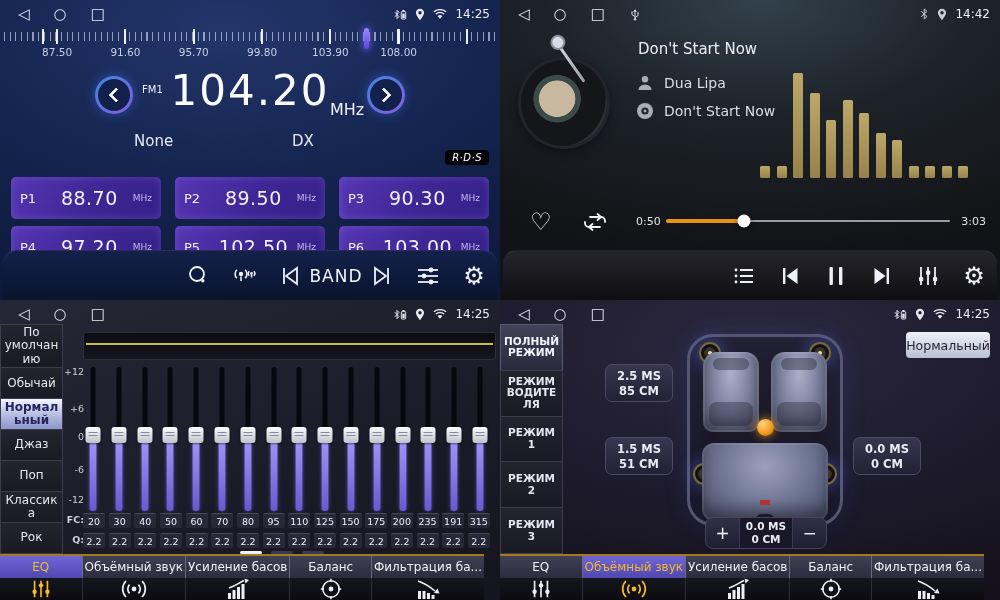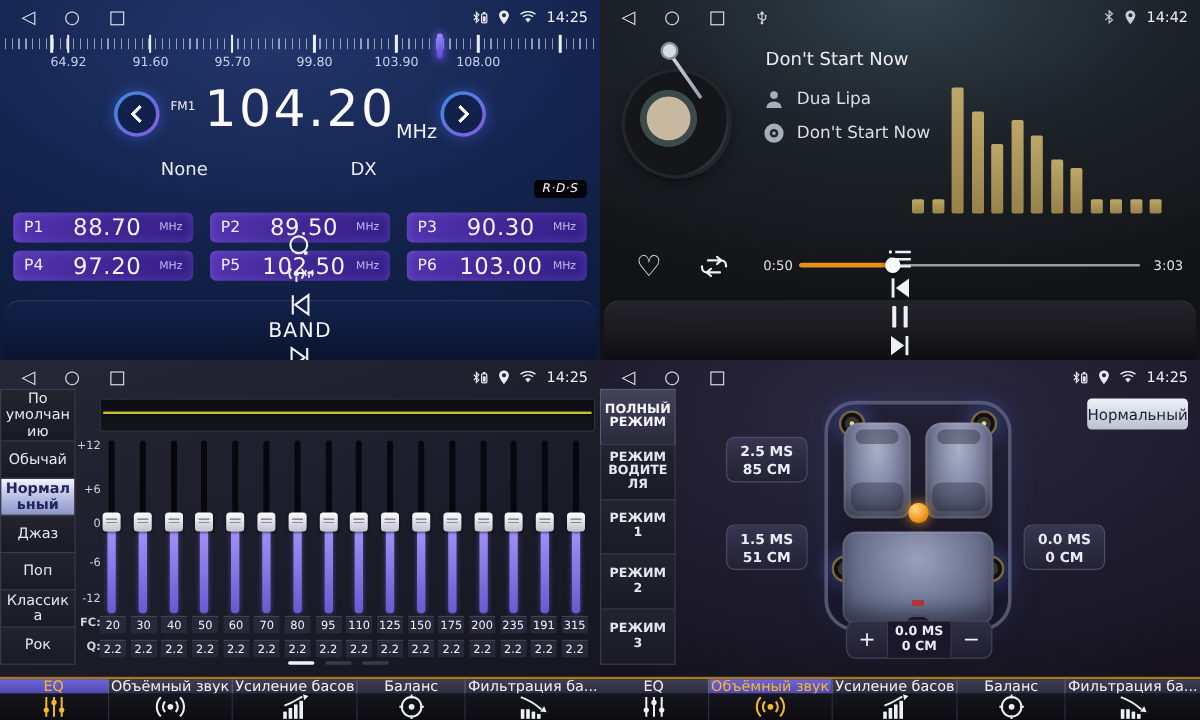--- a/index.html
+++ b/index.html
@@ -33,27 +33,27 @@
 .fm-step-btn .chev {position:absolute; left:50%; top:50%; width:11px; height:11px; border-left:3px solid #fff; border-bottom:3px solid #fff; border-radius:1px;}
 .fm-step-btn.prev {left:95px;} .fm-step-btn.prev .chev {transform:translate(-30%,-50%) rotate(45deg);}
 .fm-step-btn.next {left:367px;} .fm-step-btn.next .chev {transform:translate(-70%,-50%) rotate(225deg);}
 .fm-band {position:absolute; left:142px; top:22px; font-size:10px; color:#f0f0fa;}
 .fm-freq {position:absolute; left:0; right:0; top:4px; text-align:center; font-size:42px; font-weight:400; color:#fafaff; letter-spacing:2px;}
 .fm-unit {position:absolute; left:330px; top:38px; font-size:16px; color:#f0f0fa;}
 .fm-station {position:absolute; left:134px; top:70px; font-size:15px; color:#e8e8f4;}
 .fm-dx {position:absolute; left:292px; top:70px; font-size:15px; color:#e8e8f4;}
 .rds-badge {position:absolute; right:11px; top:150px; background:#040408; color:#fff; font-size:10px; font-style:italic; font-weight:normal; padding:2px 7px; border-radius:4px; letter-spacing:.5px;}
 .presets {position:absolute; left:11px; right:11px; top:177px; display:grid; grid-template-columns:repeat(3,1fr); gap:7px 14px;}
-.preset-btn {height:25px; border-radius:5px; background:linear-gradient(120deg,#5636b4 0%, #3e2693 55%, #35208a 100%); display:flex; align-items:center; padding:0 9px; box-shadow:inset 0 0 8px rgba(170,140,255,.28); cursor:pointer;}
+.preset-btn {height:42px; border-radius:5px; background:linear-gradient(120deg,#5636b4 0%, #3e2693 55%, #35208a 100%); display:flex; align-items:center; padding:0 9px; box-shadow:inset 0 0 8px rgba(170,140,255,.28); cursor:pointer;}
 .preset-name {font-size:13px; color:#f0ecff; width:26px;}
 .preset-freq {flex:1; text-align:center; font-size:19px; color:#f4f0ff; letter-spacing:.5px;}
 .preset-unit {font-size:9px; color:#c0b4ec;}
 
 
-.dock {position:absolute; left:3px; right:3px; bottom:0; height:50px; display:flex; align-items:center; justify-content:center; border-radius:14px 14px 0 0;flex-direction:column;}
+.dock {position:absolute; left:3px; right:3px; bottom:0; height:50px; display:flex; align-items:center; justify-content:flex-end; border-radius:14px 14px 0 0;}
 .tl .dock {background:linear-gradient(#13214a,#0a142e); border-top:1px solid rgba(140,160,255,.20);}
 .tr .dock {background:linear-gradient(#24242b,#0f0f12); border-top:1px solid rgba(255,255,255,.08);}
 .dk {color:#eef0f8; display:flex; align-items:center; justify-content:center; width:46px; height:38px; cursor:pointer;}
 .band-label {font-size:17px; letter-spacing:1px; color:#f2f4fa;}
 .gear-glyph {font-size:24px; line-height:1; color:#eef0f8;}
 .heart-glyph {font-size:24px; color:#eef0f6;}
 
 
 .np-disc {position:absolute; left:21px; top:60px; width:86px; height:86px; border-radius:50%;
   background:radial-gradient(circle at 42% 45%, #c8b8a0 0 26%, #3c4a4a 27% 34%, #15161a 35% 70%, #2e3036 71% 86%, #101114 87%);
@@ -99,21 +99,21 @@
 .eq-slider .kn {position:absolute; left:50%; transform:translateX(-50%); top:62px; width:15px; height:16px; background:linear-gradient(#fcfcff,#c2c2ce); border-radius:3px; box-shadow:0 1px 2px rgba(0,0,0,.5);}
 .eq-slider .kn::after {content:""; position:absolute; left:3px; right:3px; top:5px; height:6px; background:repeating-linear-gradient(180deg,#8a8a98 0 1px, transparent 1px 3px);}
 .eq-vrow {position:absolute; left:20px; right:10px; display:flex; justify-content:space-between;}
 .eq-fc-row {top:183px;} .eq-q-row {top:203px;}
 .eq-val {width:22px; height:15px; background:#282839; border-radius:2px; border-top:1px solid rgba(255,255,255,.16); font-size:9.5px; color:#f0f0f8; display:flex; align-items:center; justify-content:center;}
 .eq-pager {position:absolute; left:0; right:0; top:221px; display:flex; justify-content:center; gap:9px;}
 .pg {width:22px; height:3px; border-radius:2px; background:#3a3a4e;}
 .pg.active {background:#f0f0f6;}
 
 
-.tabbar {position:absolute; left:0; right:0; bottom:0; height:36px; display:flex; border-top:2px solid #a8791c; background:#0d0d14; z-index:8;}
+.tabbar {position:absolute; left:0; right:16px; bottom:0; height:46px; display:flex; border-top:2px solid #a8791c; background:#0d0d14; z-index:8;}
 .tab {flex:1; display:flex; flex-direction:column; cursor:pointer;}
 .tab-label {height:22px; display:flex; align-items:center; justify-content:center; font-size:12px; color:#f0f0f6; background:linear-gradient(#404054,#2c2c3e); white-space:nowrap; overflow:hidden; padding:0 2px;}
 .tab + .tab .tab-label {border-left:1px solid #6a6a7c;}
 .tab-icon {flex:1; display:flex; align-items:center; justify-content:center; color:#eef0f6; background:linear-gradient(#16161e,#0b0b10);}
 .tab + .tab .tab-icon {border-left:1px solid #2e2e3c;}
 .tab.active .tab-label {background:linear-gradient(#6e66d8,#5048b0); color:#f6b92a;}
 .tab.active .tab-icon {color:#f6b92a;}
 
 
 .profile-btn {position:absolute; right:10px; top:32px; width:84px; height:26px; border-radius:4px; background:linear-gradient(#eef1f8,#b9c0d0); color:#1d2334; font-size:12.5px; display:flex; align-items:center; justify-content:center; cursor:pointer; z-index:6;}
@@ -166,21 +166,21 @@
           </svg>
         <span class="sb-time">14:25</span>
       </div>
     </header>
 
     <div class="fm-scale">
       <div class="fm-ticks-major"></div>
       <div class="fm-ticks-minor"></div>
       <div class="fm-pointer"></div>
       <div class="fm-scale-labels">
-          <span>64.92</span>
+          <span>87.50</span>
           <span>91.60</span>
           <span>95.70</span>
           <span>99.80</span>
           <span>103.90</span>
           <span>108.00</span>
         </div>
     </div>
 
     <div class="fm-main">
       <div class="fm-step-btn prev">

